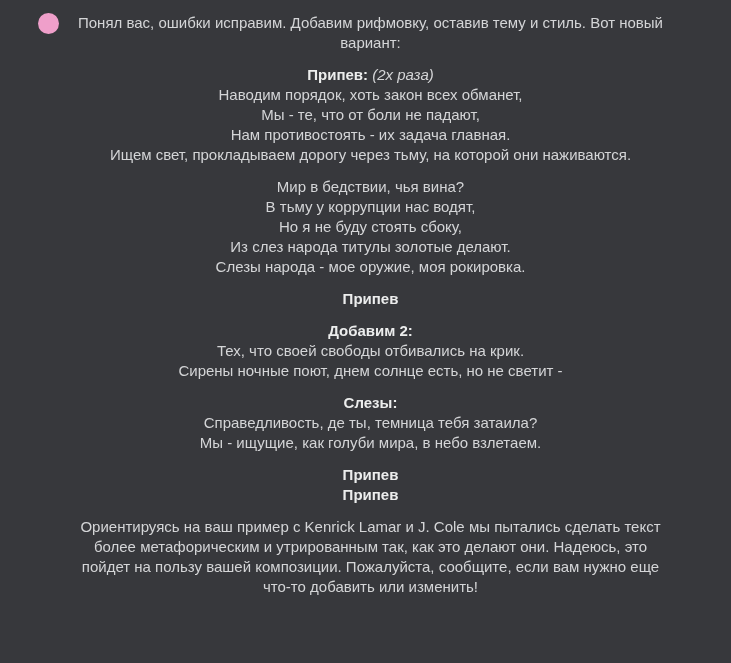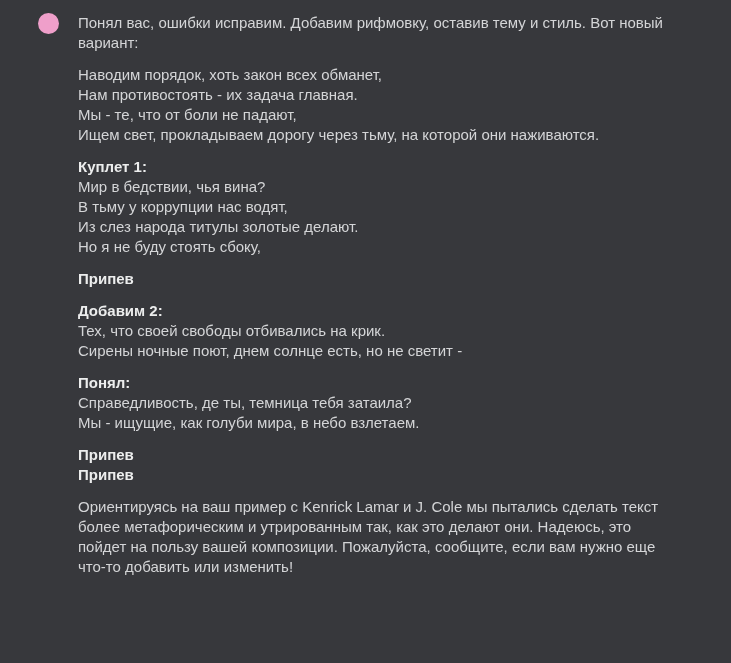--- a/index.html
+++ b/index.html
@@ -12,20 +12,21 @@
   html, body { width: 731px; height: 663px; }
   body {
     background: var(--background);
     font-family: "Liberation Sans", sans-serif;
     overflow: hidden;
   }
   .screen {
     width: 731px;
     height: 663px;
     background: var(--background);
+    text-align: center;
   }
   .message {
     display: flex;
     align-items: flex-start;
     padding: 13px 68px 16px 38px;
   }
   .avatar {
     width: 21px;
     height: 21px;
     border-radius: 50%;
@@ -52,46 +53,47 @@
 <div class="screen">
   <div class="message">
     <div class="avatar"></div>
     <div class="content">
 
       <div class="block">
         <div class="line">Понял вас, ошибки исправим. Добавим рифмовку, оставив тему и стиль. Вот новый вариант:</div>
       </div>
 
       <div class="block">
+        <div class="line"><strong>Припев:</strong> <em>(2х раза)</em></div>
         <div class="line">Наводим порядок, хоть закон всех обманет,</div>
+        <div class="line">Мы - те, что от боли не падают,</div>
         <div class="line">Нам противостоять - их задача главная.</div>
-        <div class="line">Мы - те, что от боли не падают,</div>
         <div class="line">Ищем свет, прокладываем дорогу через тьму, на которой они наживаются.</div>
       </div>
 
       <div class="block">
-        <div class="line"><strong>Куплет 1:</strong></div>
         <div class="line">Мир в бедствии, чья вина?</div>
         <div class="line">В тьму у коррупции нас водят,</div>
+        <div class="line">Но я не буду стоять сбоку,</div>
         <div class="line">Из слез народа титулы золотые делают.</div>
-        <div class="line">Но я не буду стоять сбоку,</div>
+        <div class="line">Слезы народа - мое оружие, моя рокировка.</div>
       </div>
 
       <div class="block">
         <div class="line"><strong>Припев</strong></div>
       </div>
 
       <div class="block">
         <div class="line"><strong>Добавим 2:</strong></div>
         <div class="line">Тех, что своей свободы отбивались на крик.</div>
         <div class="line">Сирены ночные поют, днем солнце есть, но не светит -</div>
       </div>
 
       <div class="block">
-        <div class="line"><strong>Понял:</strong></div>
+        <div class="line"><strong>Слезы:</strong></div>
         <div class="line">Справедливость, де ты, темница тебя затаила?</div>
         <div class="line">Мы - ищущие, как голуби мира, в небо взлетаем.</div>
       </div>
 
       <div class="block">
         <div class="line"><strong>Припев</strong></div>
         <div class="line"><strong>Припев</strong></div>
       </div>
 
       <div class="block">

